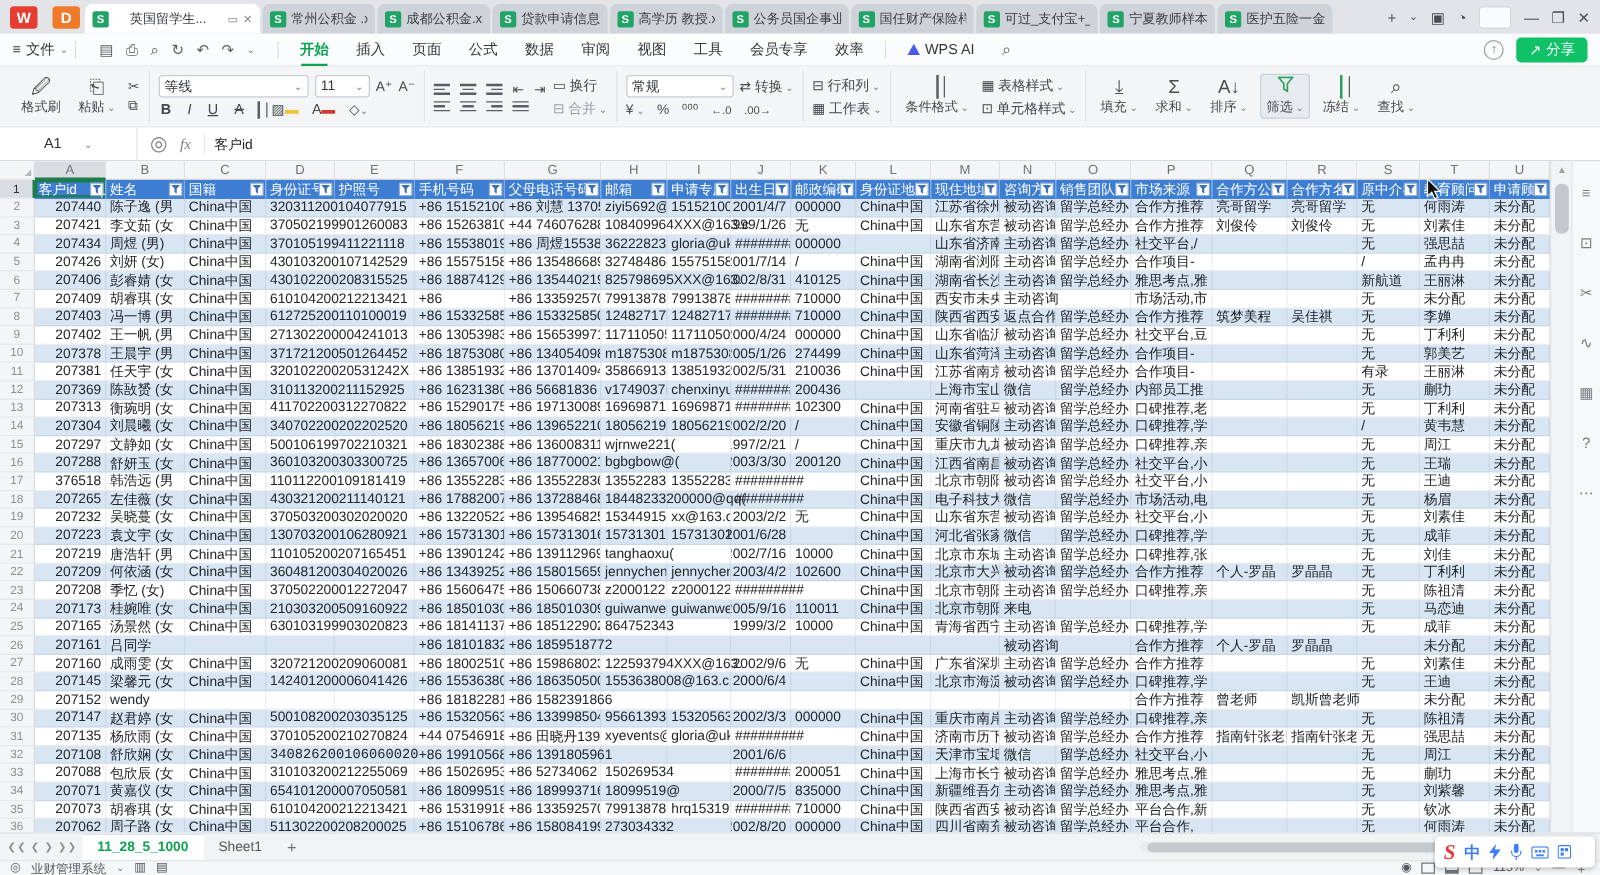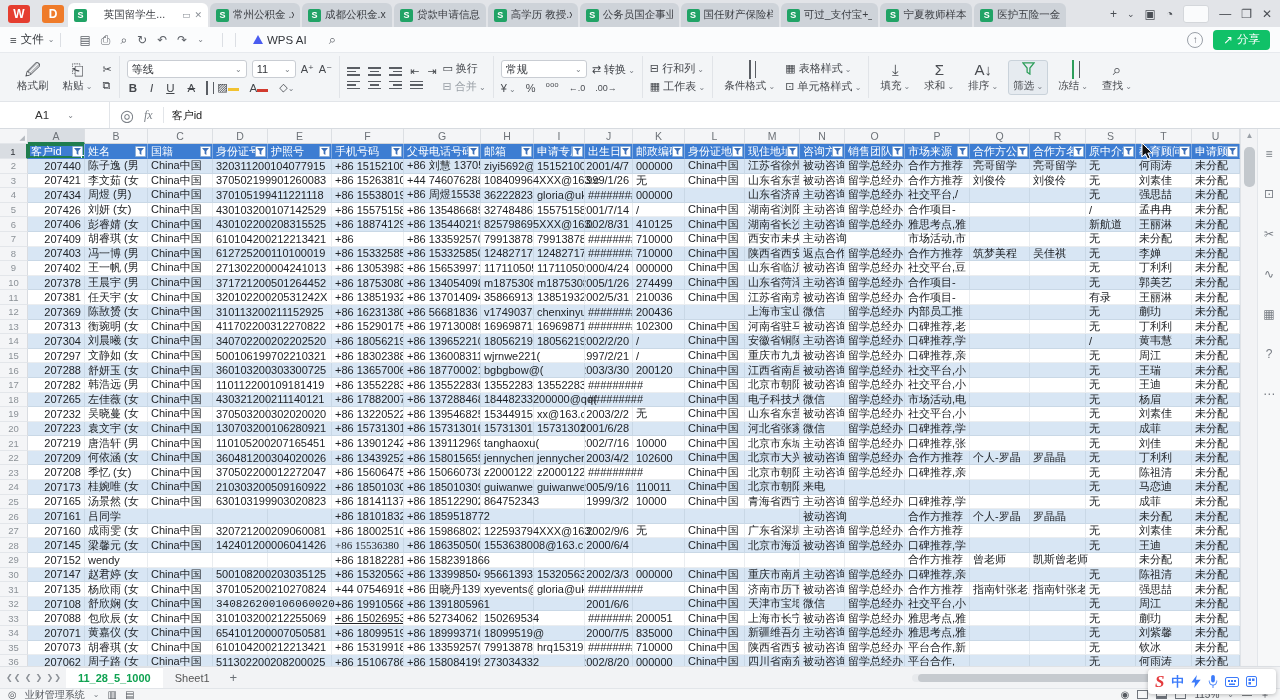--- a/index.html
+++ b/index.html
@@ -185,20 +185,32 @@
     <div class="m-iconstrip">
       <span>▤</span>
       <span>⎙</span>
       <span>⌕</span>
       <span>↻</span>
       <span>↶</span>
       <span>↷</span>
       <span class="carr">⌄</span>
     </div>
     <div class="m-sep"></div>
+    <div id="menuitems" style="display:flex;align-items:center;">
+        <div class="m-item active">开始</div>
+        <div class="m-item">插入</div>
+        <div class="m-item">页面</div>
+        <div class="m-item">公式</div>
+        <div class="m-item">数据</div>
+        <div class="m-item">审阅</div>
+        <div class="m-item">视图</div>
+        <div class="m-item">工具</div>
+        <div class="m-item">会员专享</div>
+        <div class="m-item">效率</div>
+      </div>
     <div class="m-sep"></div>
     <div class="m-item">
       <span class="ai-tri"></span>
       <span>WPS AI</span>
     </div>
     <div class="m-item" style="font-size:13px;color:#5a5e65;">⌕</div>
     <div class="m-right">
       <span class="up-circ">↑</span>
       <span class="share-btn">
         <span>↗</span>
@@ -927,21 +939,21 @@
           <div class="cell" style="width: 60px; flex: 0 0 60px;">留学总经办</div>
           <div class="cell ovf" style="width: 65px; flex: 0 0 65px;">社交平台,小</div>
           <div class="cell" style="width: 60px; flex: 0 0 60px;"></div>
           <div class="cell" style="width: 56px; flex: 0 0 56px;"></div>
           <div class="cell" style="width: 50px; flex: 0 0 50px;">无</div>
           <div class="cell" style="width: 56px; flex: 0 0 56px;">王瑞</div>
           <div class="cell" style="width: 48px; flex: 0 0 48px;">未分配</div>
         </div>
         <div class="grow" style="height: 14.6px;">
           <div class="gut">17</div>
-          <div class="cell ra" style="width: 57px; flex: 0 0 57px;">207282</div>
+          <div class="cell ra" style="width: 57px; flex: 0 0 57px;">376518</div>
           <div class="cell" style="width: 63px; flex: 0 0 63px;">韩浩远 (男</div>
           <div class="cell" style="width: 65px; flex: 0 0 65px;">China中国</div>
           <div class="cell ovf" style="width: 55px; flex: 0 0 55px;">110112200109181419</div>
           <div class="cell" style="width: 64px; flex: 0 0 64px;"></div>
           <div class="cell" style="width: 72px; flex: 0 0 72px;">+86 13552283</div>
           <div class="cell" style="width: 77px; flex: 0 0 77px;">+86 1355228360</div>
           <div class="cell" style="width: 53px; flex: 0 0 53px;">135522836</div>
           <div class="cell" style="width: 51px; flex: 0 0 51px;">135522836</div>
           <div class="cell ovf" style="width: 48px; flex: 0 0 48px;">#########</div>
           <div class="cell" style="width: 52px; flex: 0 0 52px;"></div>
@@ -1196,21 +1208,21 @@
           <div class="cell" style="width: 56px; flex: 0 0 56px;">刘素佳</div>
           <div class="cell" style="width: 48px; flex: 0 0 48px;">未分配</div>
         </div>
         <div class="grow" style="height: 14.6px; background: rgb(216, 230, 244);">
           <div class="gut">28</div>
           <div class="cell ra" style="width: 57px; flex: 0 0 57px;">207145</div>
           <div class="cell" style="width: 63px; flex: 0 0 63px;">梁馨元 (女</div>
           <div class="cell" style="width: 65px; flex: 0 0 65px;">China中国</div>
           <div class="cell ovf" style="width: 55px; flex: 0 0 55px;">142401200006041426</div>
           <div class="cell" style="width: 64px; flex: 0 0 64px;"></div>
-          <div class="cell" style="width: 72px; flex: 0 0 72px; font-family: Liberation Serif, serif;">+86 15536380</div>
+          <div class="cell" style="width: 72px; flex: 0 0 72px;">+86 15536380</div>
           <div class="cell" style="width: 77px; flex: 0 0 77px;">+86 1863505000</div>
           <div class="cell ovf" style="width: 53px; flex: 0 0 53px;">1553638008@163.c</div>
           <div class="cell" style="width: 51px; flex: 0 0 51px;"></div>
           <div class="cell ra ovf" style="width: 48px; flex: 0 0 48px;">2000/6/4</div>
           <div class="cell" style="width: 52px; flex: 0 0 52px;"></div>
           <div class="cell" style="width: 60px; flex: 0 0 60px;">China中国</div>
           <div class="cell" style="width: 55px; flex: 0 0 55px;">北京市海淀</div>
           <div class="cell" style="width: 45px; flex: 0 0 45px;">被动咨询</div>
           <div class="cell" style="width: 60px; flex: 0 0 60px;">留学总经办</div>
           <div class="cell ovf" style="width: 65px; flex: 0 0 65px;">口碑推荐,学</div>
@@ -1316,21 +1328,21 @@
           <div class="cell" style="width: 56px; flex: 0 0 56px;">周江</div>
           <div class="cell" style="width: 48px; flex: 0 0 48px;">未分配</div>
         </div>
         <div class="grow" style="height: 14.6px;">
           <div class="gut">33</div>
           <div class="cell ra" style="width: 57px; flex: 0 0 57px;">207088</div>
           <div class="cell" style="width: 63px; flex: 0 0 63px;">包欣辰 (女</div>
           <div class="cell" style="width: 65px; flex: 0 0 65px;">China中国</div>
           <div class="cell ovf" style="width: 55px; flex: 0 0 55px;">310103200212255069</div>
           <div class="cell" style="width: 64px; flex: 0 0 64px;"></div>
-          <div class="cell" style="width: 72px; flex: 0 0 72px; text-decoration: underline;">+86 15026953</div>
+          <div class="cell" style="width: 72px; flex: 0 0 72px;">+86 15026953</div>
           <div class="cell" style="width: 77px; flex: 0 0 77px;">+86 52734062</div>
           <div class="cell ovf" style="width: 53px; flex: 0 0 53px;">150269534</div>
           <div class="cell" style="width: 51px; flex: 0 0 51px;"></div>
           <div class="cell" style="width: 48px; flex: 0 0 48px;">#########</div>
           <div class="cell" style="width: 52px; flex: 0 0 52px; text-align: right;">200051</div>
           <div class="cell" style="width: 60px; flex: 0 0 60px;">China中国</div>
           <div class="cell" style="width: 55px; flex: 0 0 55px;">上海市长宁</div>
           <div class="cell" style="width: 45px; flex: 0 0 45px;">被动咨询</div>
           <div class="cell" style="width: 60px; flex: 0 0 60px;">留学总经办</div>
           <div class="cell ovf" style="width: 65px; flex: 0 0 65px;">雅思考点,雅</div>

